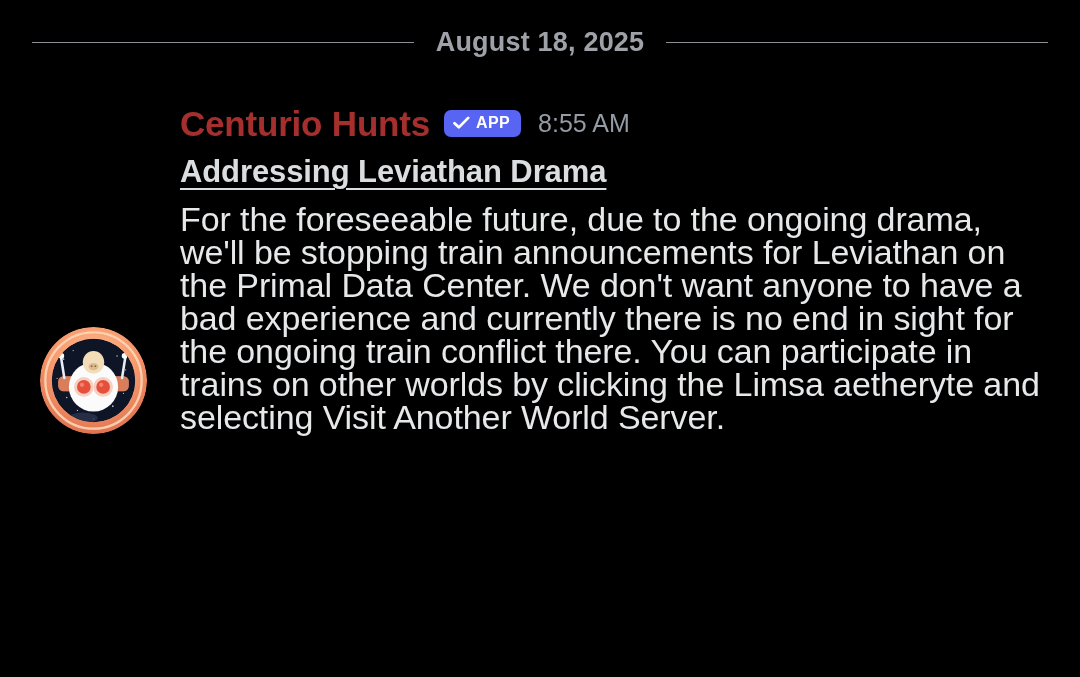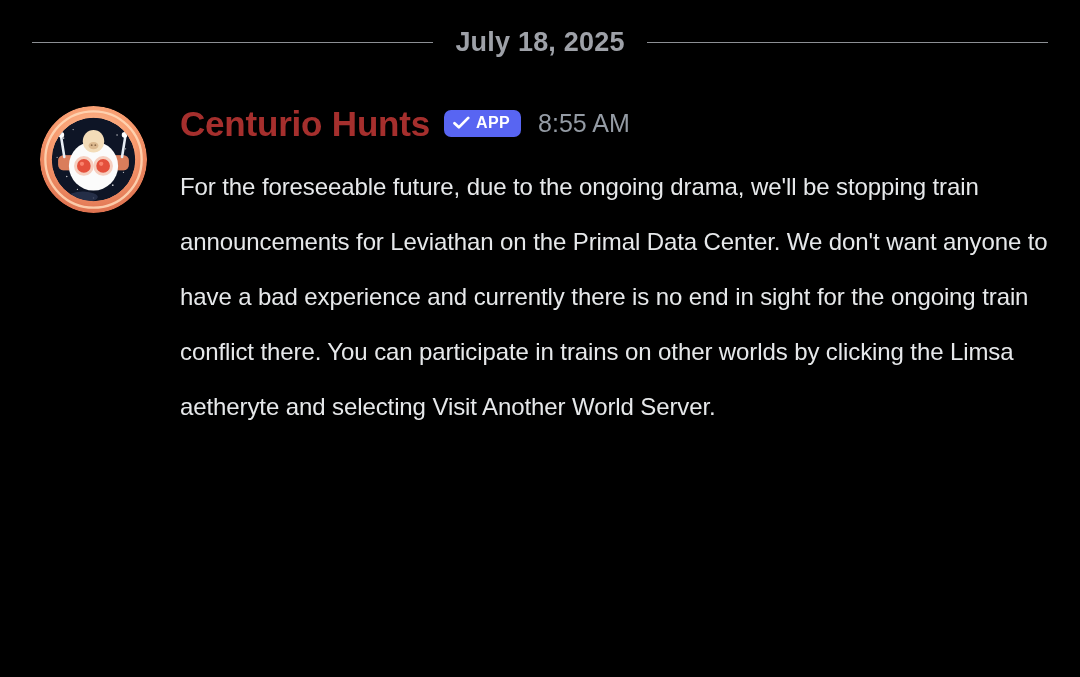--- a/index.html
+++ b/index.html
@@ -44,21 +44,21 @@
     white-space: nowrap;
   }
 
   
   .message {
     position: absolute;
     top: 100px;
     left: 0;
     right: 9px;
     display: flex;
-    align-items: flex-start;
+    align-items: flex-end;
   }
 
   .avatar-wrap {
     flex: 0 0 auto;
     width: 107px;
     height: 107px;
     margin-left: 40px;
     margin-top: 6px;
     border-radius: 50%;
     overflow: hidden;
@@ -127,35 +127,35 @@
     font-weight: 700;
     color: #dbdee1;
     text-decoration: underline;
     text-decoration-thickness: 2px;
     text-underline-offset: 6px;
     letter-spacing: -.1px;
   }
 
   .msg-text {
     margin-top: 13px;
-    font-size: 24px;
+    font-size: 34px;
     font-weight: 400;
-    line-height: 55px;
+    line-height: 33px;
     color: #e6e8ea;
     letter-spacing: -.1px;
     max-width: 870px;
     word-wrap: break-word;
   }
 </style>
 </head>
 <body>
 
 <div class="date-divider">
   <div class="rule"></div>
-  <div class="date-label">July 18, 2025</div>
+  <div class="date-label">August 18, 2025</div>
   <div class="rule"></div>
 </div>
 
 <div class="message">
 
   <div class="avatar-wrap">
     <svg viewBox="0 0 100 100" xmlns="http://www.w3.org/2000/svg" aria-hidden="true">
       <defs>
         <radialGradient id="ringGrad" cx="50%" cy="35%" r="70%">
           <stop offset="0%" stop-color="#ffc9a0"></stop>
@@ -223,17 +223,18 @@
       <span class="app-badge">
         <svg class="check" viewBox="0 0 18 14" aria-hidden="true">
           <path d="M1.6 7.2 L6.2 11.6 L16.1 1.6" fill="none" stroke="#ffffff" stroke-width="2.9" stroke-linecap="round" stroke-linejoin="round"></path>
         </svg>
         <span class="badge-text">APP</span>
       </span>
 
       <span class="timestamp">8:55 AM</span>
     </div>
 
+    <div class="embed-title">Addressing Leviathan Drama</div>
 
     <div class="msg-text">For the foreseeable future, due to the ongoing drama, we'll be stopping train announcements for Leviathan on the Primal Data Center. We don't want anyone to have a bad experience and currently there is no end in sight for the ongoing train conflict there. You can participate in trains on other worlds by clicking the Limsa aetheryte and selecting Visit Another World Server.</div>
 
   </div>
 </div>
 
 </body></html>

